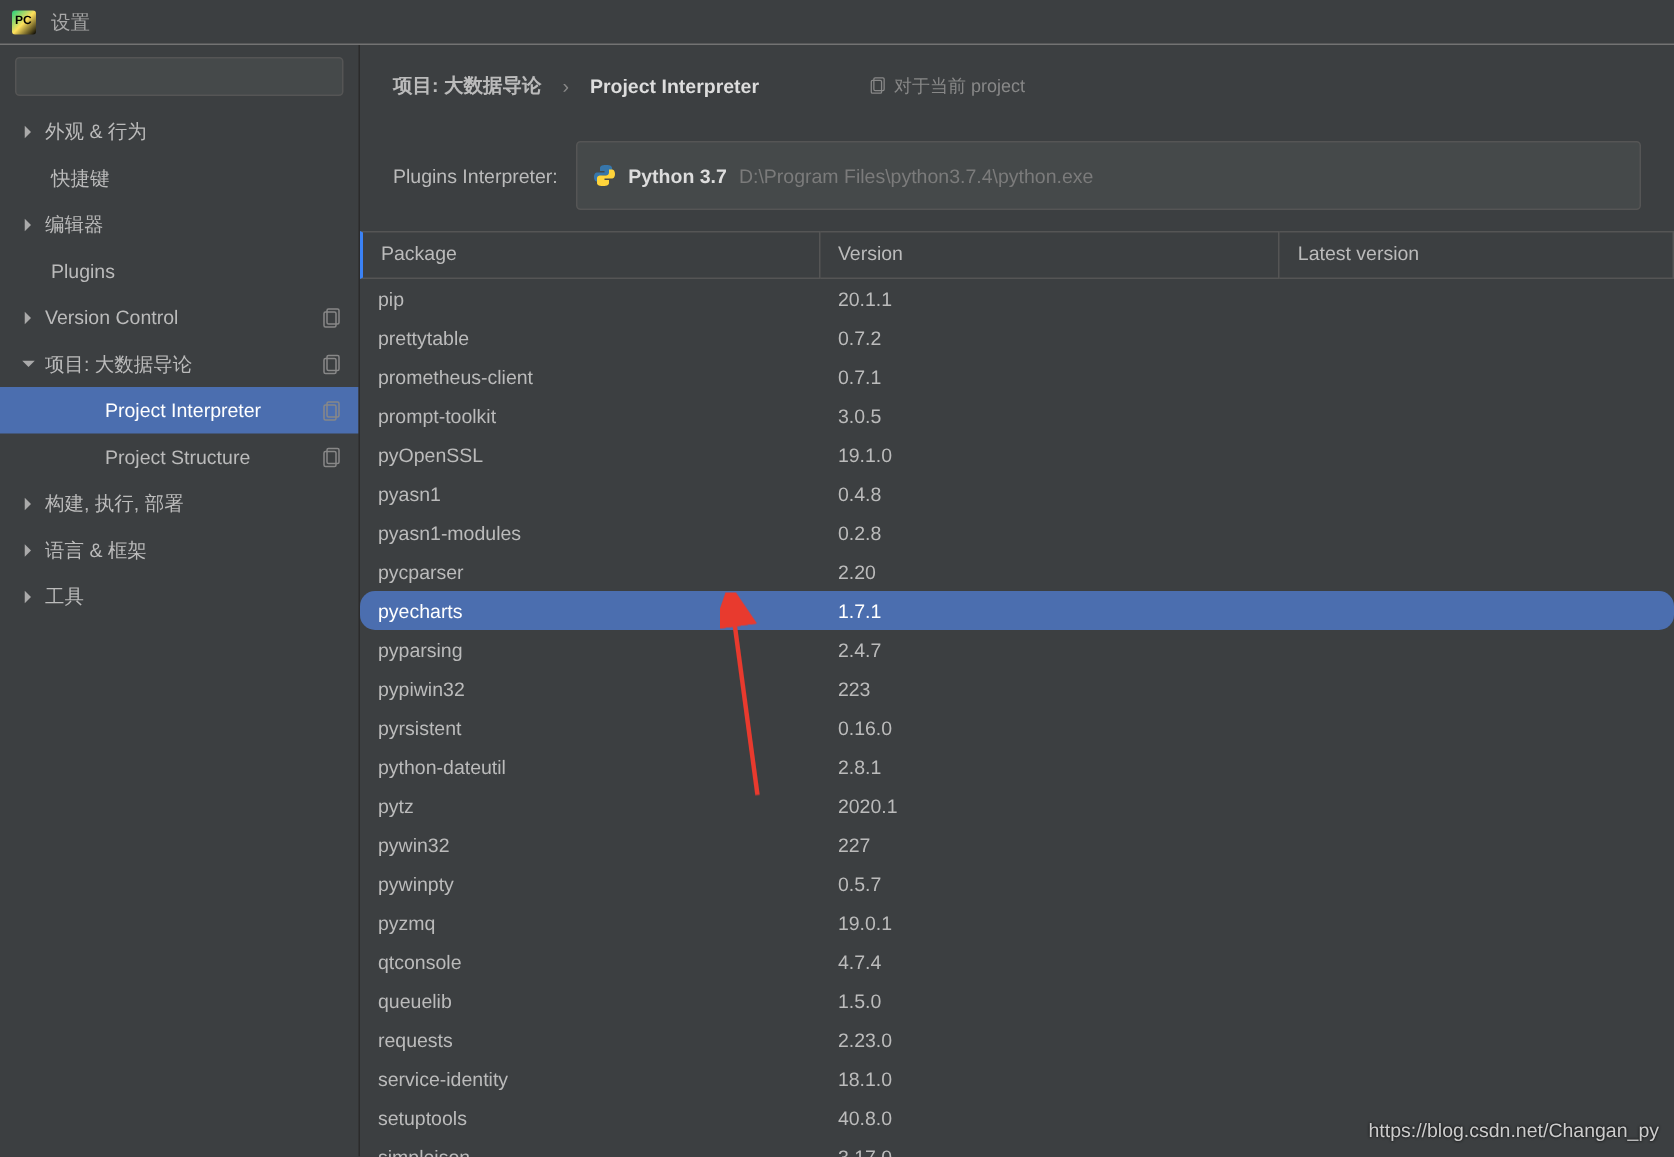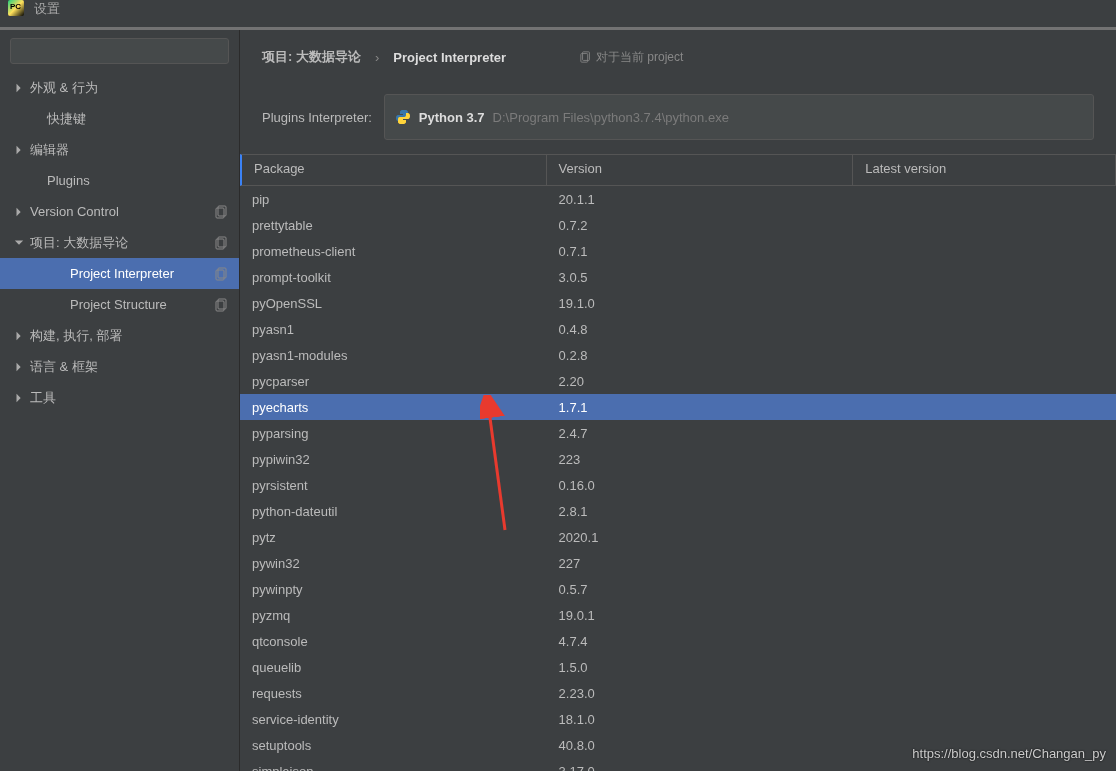--- a/index.html
+++ b/index.html
@@ -9,22 +9,23 @@
       background: #3c3f41;
       color: #bbbbbb;
       width: 1116px;
       height: 771px;
       overflow: hidden;
       position: relative;
     }
     .title-bar {
       height: 30px;
       background: #3c3f41;
-      border-bottom: 3px solid #737373;
-      display: flex;
+      border-bottom: 1px solid #737373;
+      display: flex;
+      align-items: center;
       padding: 0 8px;
       gap: 10px;
     }
     .app-icon {
       width: 16px; height: 16px;
       background: linear-gradient(135deg,#20d07e,#ffe05c,#000);
       border-radius: 2px;
       position: relative;
     }
     .app-icon::after {
@@ -66,21 +67,21 @@
     .tree { flex: 1; overflow-y: auto; }
     .tree-item {
       display: flex;
       align-items: center;
       height: 31px;
       padding-left: 14px;
       color: #bbbbbb;
       cursor: pointer;
       position: relative;
     }
-    .tree-item.child { padding-left: 31px; }
+    .tree-item.child { padding-left: 18px; }
     .tree-item.grandchild { padding-left: 54px; }
     .tree-item.selected {
       background: #4b6eaf;
       color: #fff;
     }
     .tree-item .chev {
       width: 10px; height: 10px;
       margin-right: 6px;
       flex-shrink: 0;
     }
@@ -164,21 +165,21 @@
     .table-head .th:first-child { border-left: 2px solid #3b82f6; }
     .table-body { flex: 1; overflow-y: auto; }
     .tr {
       display: grid;
       grid-template-columns: 1.05fr 1.05fr 0.9fr;
       height: 26px;
       align-items: center;
       color: #bbbbbb;
     }
     .tr .td { padding: 0 12px; }
-    .tr.selected { background: #4b6eaf; color: #fff; }
+    .tr.selected { background: #4b6eaf; color: #fff; border-radius: 10px; }
     .watermark {
       position: absolute;
       right: 10px;
       bottom: 10px;
       color: #ccc;
       font-size: 13px;
       text-shadow: 0 0 2px #000;
       pointer-events: none;
     }
     .arrow-annotation {

